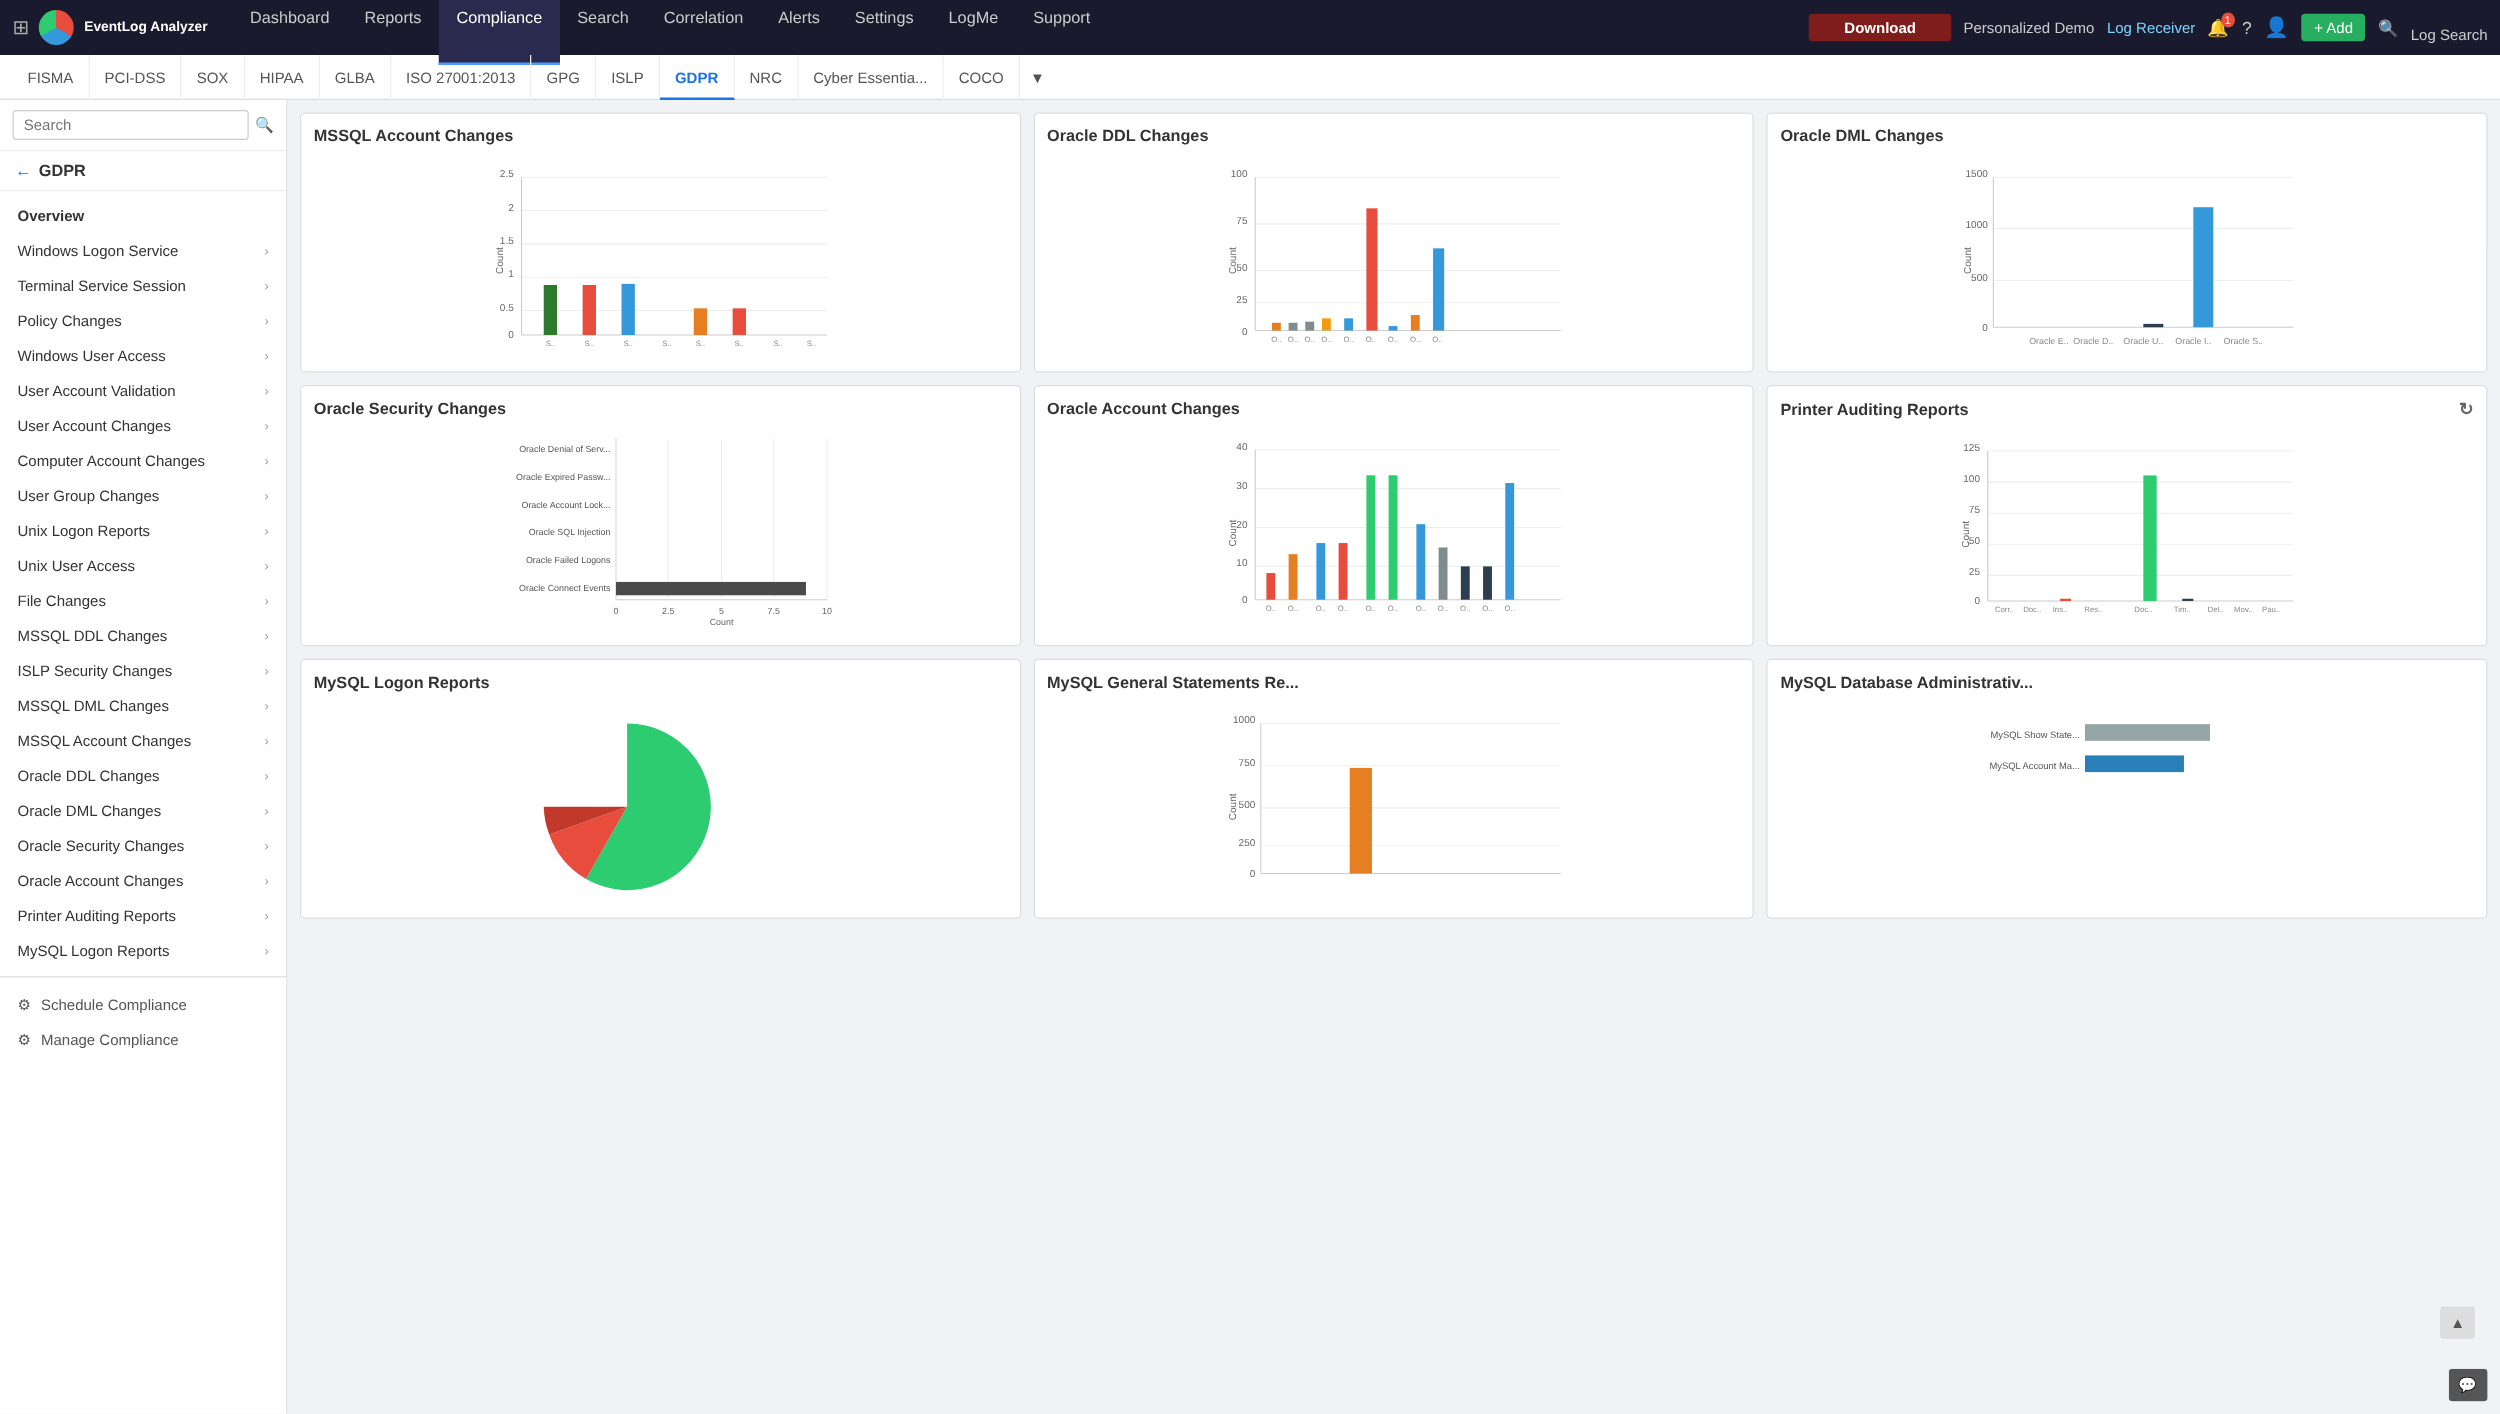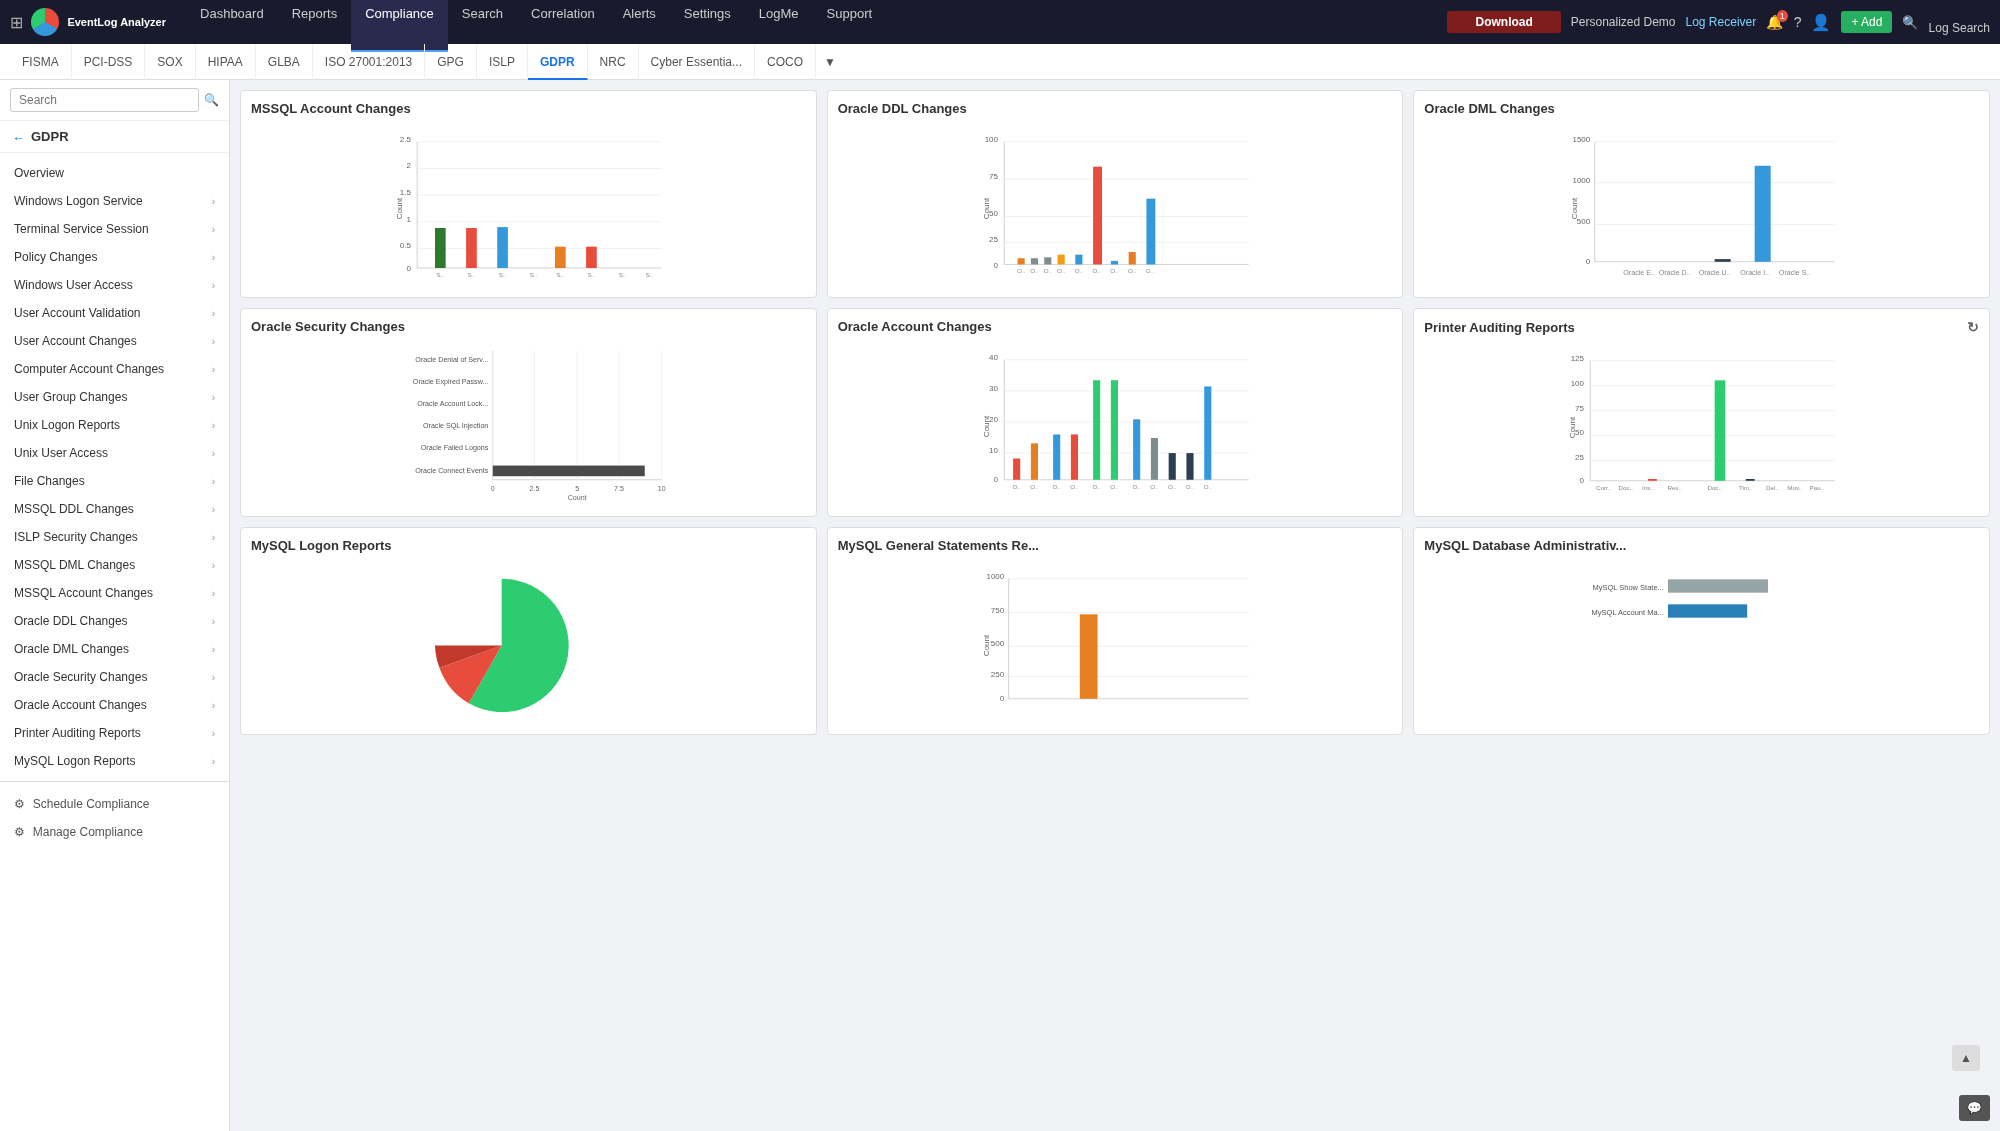--- a/index.html
+++ b/index.html
@@ -36,21 +36,21 @@
     
     .sidebar { width: 230px; background: #fff; border-right: 1px solid #ddd; overflow-y: auto; flex-shrink: 0; }
     .sidebar-search { display: flex; align-items: center; padding: 8px 10px; border-bottom: 1px solid #eee; }
     .sidebar-search input { flex: 1; border: 1px solid #ccc; border-radius: 3px; padding: 4px 8px; font-size: 12px; }
     .sidebar-search-icon { margin-left: 5px; color: #666; cursor: pointer; }
     .back-nav { display: flex; align-items: center; padding: 8px 12px; color: #1a73e8; cursor: pointer; font-size: 13px; border-bottom: 1px solid #eee; }
     .back-arrow { margin-right: 6px; }
     .back-title { font-weight: bold; color: #333; }
     .sidebar-section { padding: 6px 0; }
     .sidebar-item { display: flex; align-items: center; justify-content: space-between; padding: 7px 14px; cursor: pointer; font-size: 12px; color: #333; }
-    .sidebar-item.overview { font-weight: normal; padding: 7px 14px; }
+    .sidebar-item.overview { font-weight: bold; padding: 7px 14px; }
     .sidebar-chevron { color: #999; font-size: 10px; }
     .sidebar-bottom { border-top: 1px solid #ddd; padding: 8px 0; }
     .sidebar-bottom-item { display: flex; align-items: center; padding: 7px 14px; cursor: pointer; font-size: 12px; color: #555; }
     .sidebar-bottom-icon { margin-right: 8px; }
 
     
     .content-area { flex: 1; overflow-y: auto; padding: 10px; background: #f0f2f5; }
     .charts-grid { display: grid; grid-template-columns: repeat(3, 1fr); gap: 10px; }
     .chart-card { background: #fff; border-radius: 4px; border: 1px solid #ddd; padding: 10px; }
     .chart-title { font-size: 13px; font-weight: bold; color: #333; margin-bottom: 8px; display: flex; justify-content: space-between; align-items: center; }

